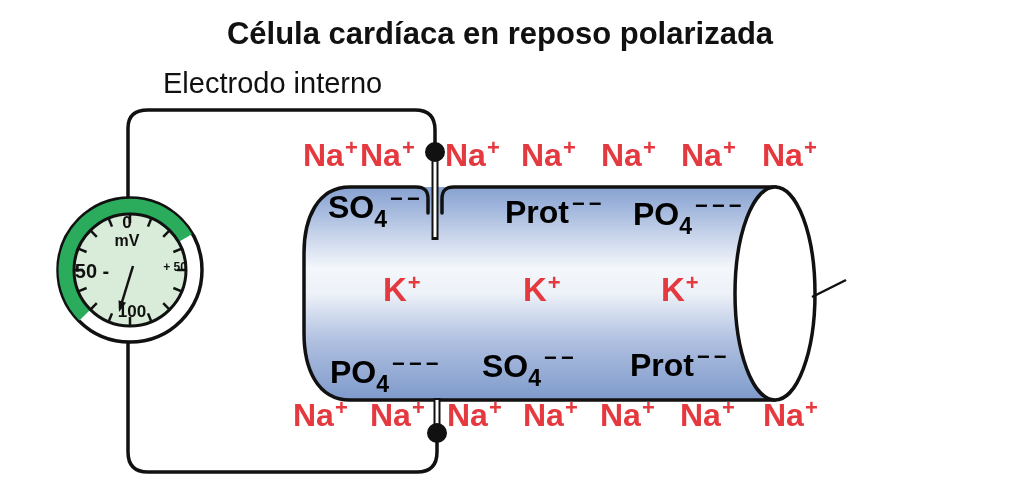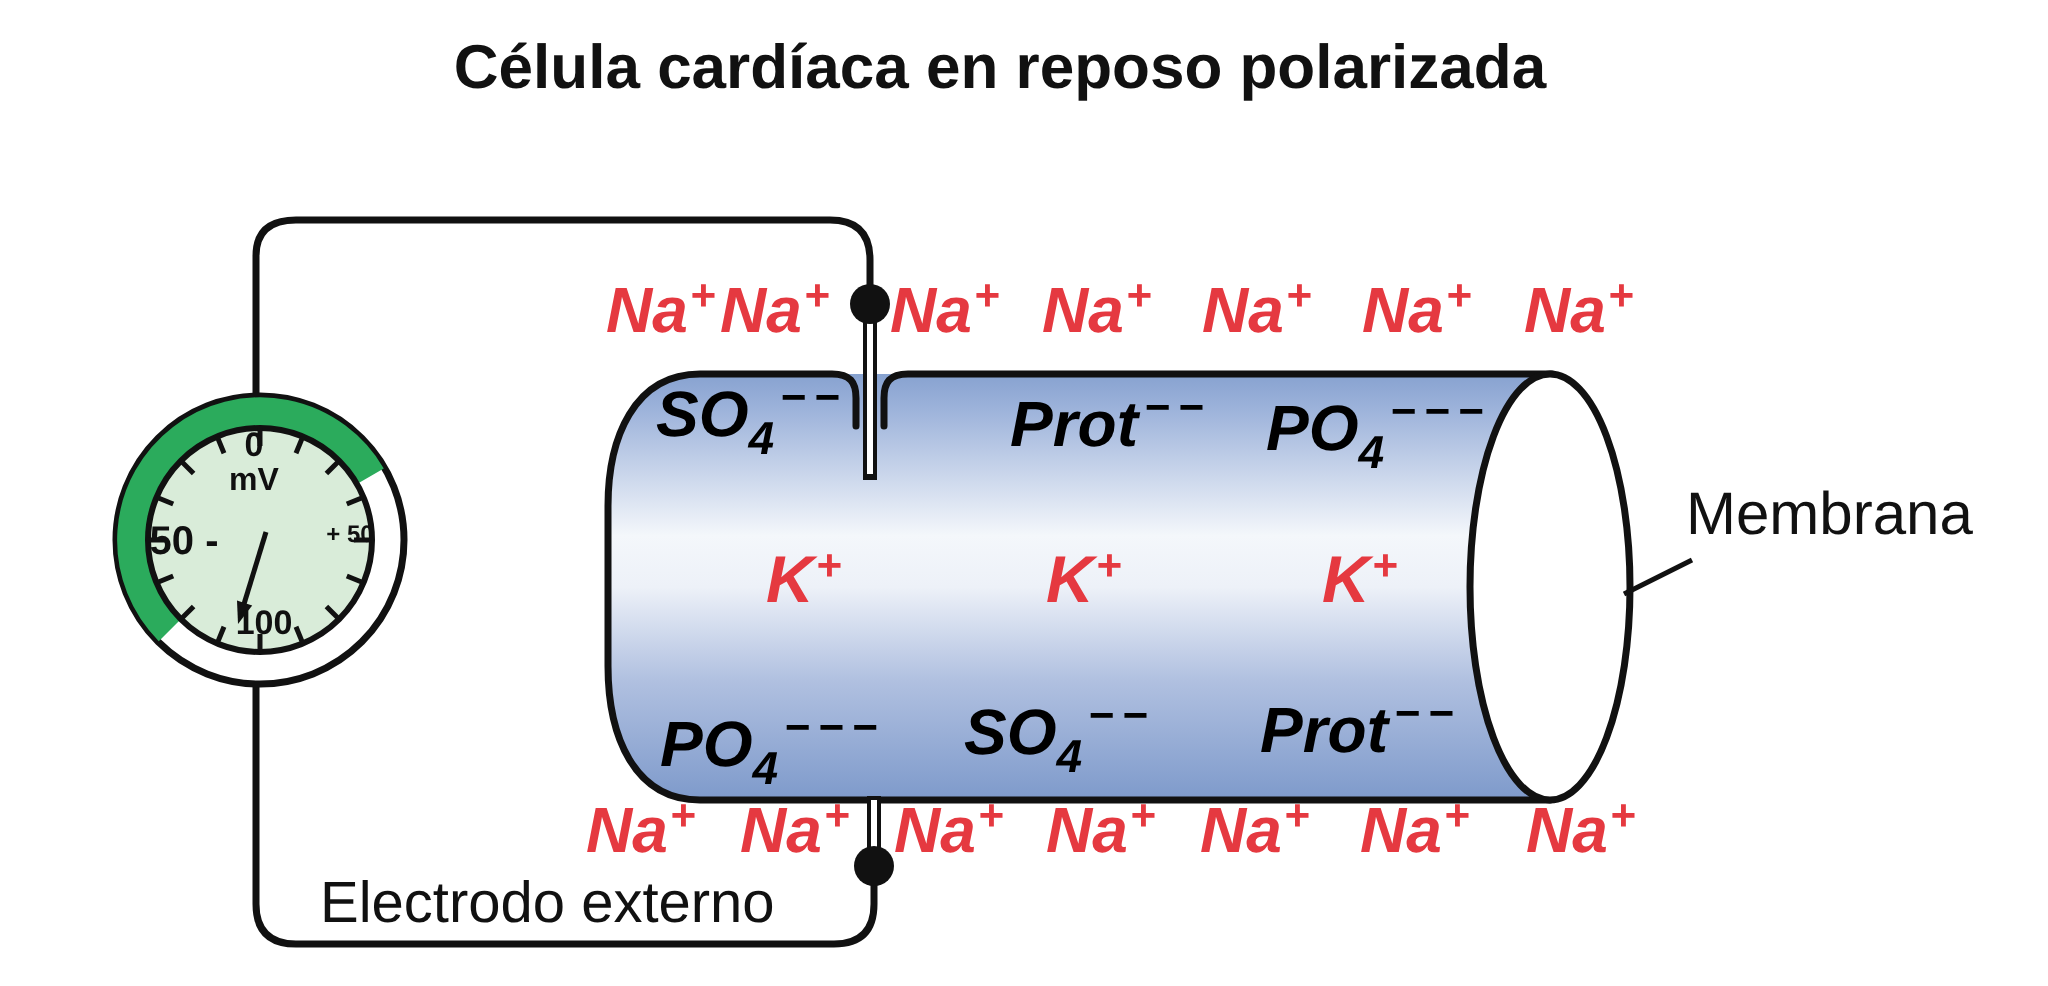--- a/index.html
+++ b/index.html
@@ -12,21 +12,21 @@
   .stage svg{position:absolute;left:0;top:0;}
   .lbl{position:absolute; white-space:nowrap; line-height:1;}
   .title{
     left:188px; top:18px; width:624px; text-align:center;
     font-size:31px; font-weight:bold; letter-spacing:0px;
   }
   .electrode-label{font-size:29px;}
   .membrane-label{font-size:30px; line-height:34px; white-space:nowrap;}
   .membrane-label .l2{margin-left:16px;}
   .reading{font-size:23px; font-weight:bold;}
-  .ion{position:absolute; line-height:1; font-weight:bold;font-style:italic;}
+  .ion{position:absolute; line-height:1; font-weight:bold;}
   .na{font-size:32px; color:#e53940;}
   .k{font-size:33px; color:#e53940;}
   .anion{font-size:32px; color:#000000;}
   .ion sup{font-size:22px; vertical-align:0; position:relative; top:-11px; left:1px;}
   .anion sub{font-size:23px; vertical-align:0; position:relative; top:9px;}
   .anion sup.neg{letter-spacing:4px; top:-12px; left:3px; font-size:22px;}
   .dial-lbl{
     position:absolute; transform:translateX(-50%);
     font-weight:bold; color:#101010; line-height:1; white-space:nowrap;
   }
@@ -91,24 +91,24 @@
         </g>
       <line x1="133" y1="266" x2="122" y2="302" stroke="#111" stroke-width="2.5"></line>
       <polygon points="119,312 126.1,302.7 118.5,300.3" fill="#111"></polygon>
     </g>
 
     <line x1="846" y1="280" x2="812" y2="297" stroke="#111" stroke-width="2.5"></line>
   </svg>
 
   <div class="lbl title">Célula cardíaca en reposo polarizada</div>
 
-  <div class="lbl electrode-label" style="left:160px; top:438px;">Electrodo externo</div>
+  <div class="lbl electrode-label" style="left:163px; top:69px;">Electrodo interno</div>
 
   <div class="lbl membrane-label" style="left:843px; top:241px;">
-    <span>Membrana</span><br>
+    <br>
   </div>
 
 
   <div class="dial-lbl" style="left:127px; top:214px; font-size:17px;">0</div>
   <div class="dial-lbl" style="left:127px; top:233px; font-size:16px;">mV</div>
   <div class="dial-lbl" style="left:92px; top:261px; font-size:20px;">50 -</div>
   <div class="dial-lbl" style="left:175px; top:261px; font-size:12px;">+ 50</div>
   <div class="dial-lbl" style="left:132px; top:303px; font-size:17px;text-align:right;">100</div>
 
   <div class="ion na" style="left:303px; top:139px;"><span>Na</span><sup>+</sup></div>

